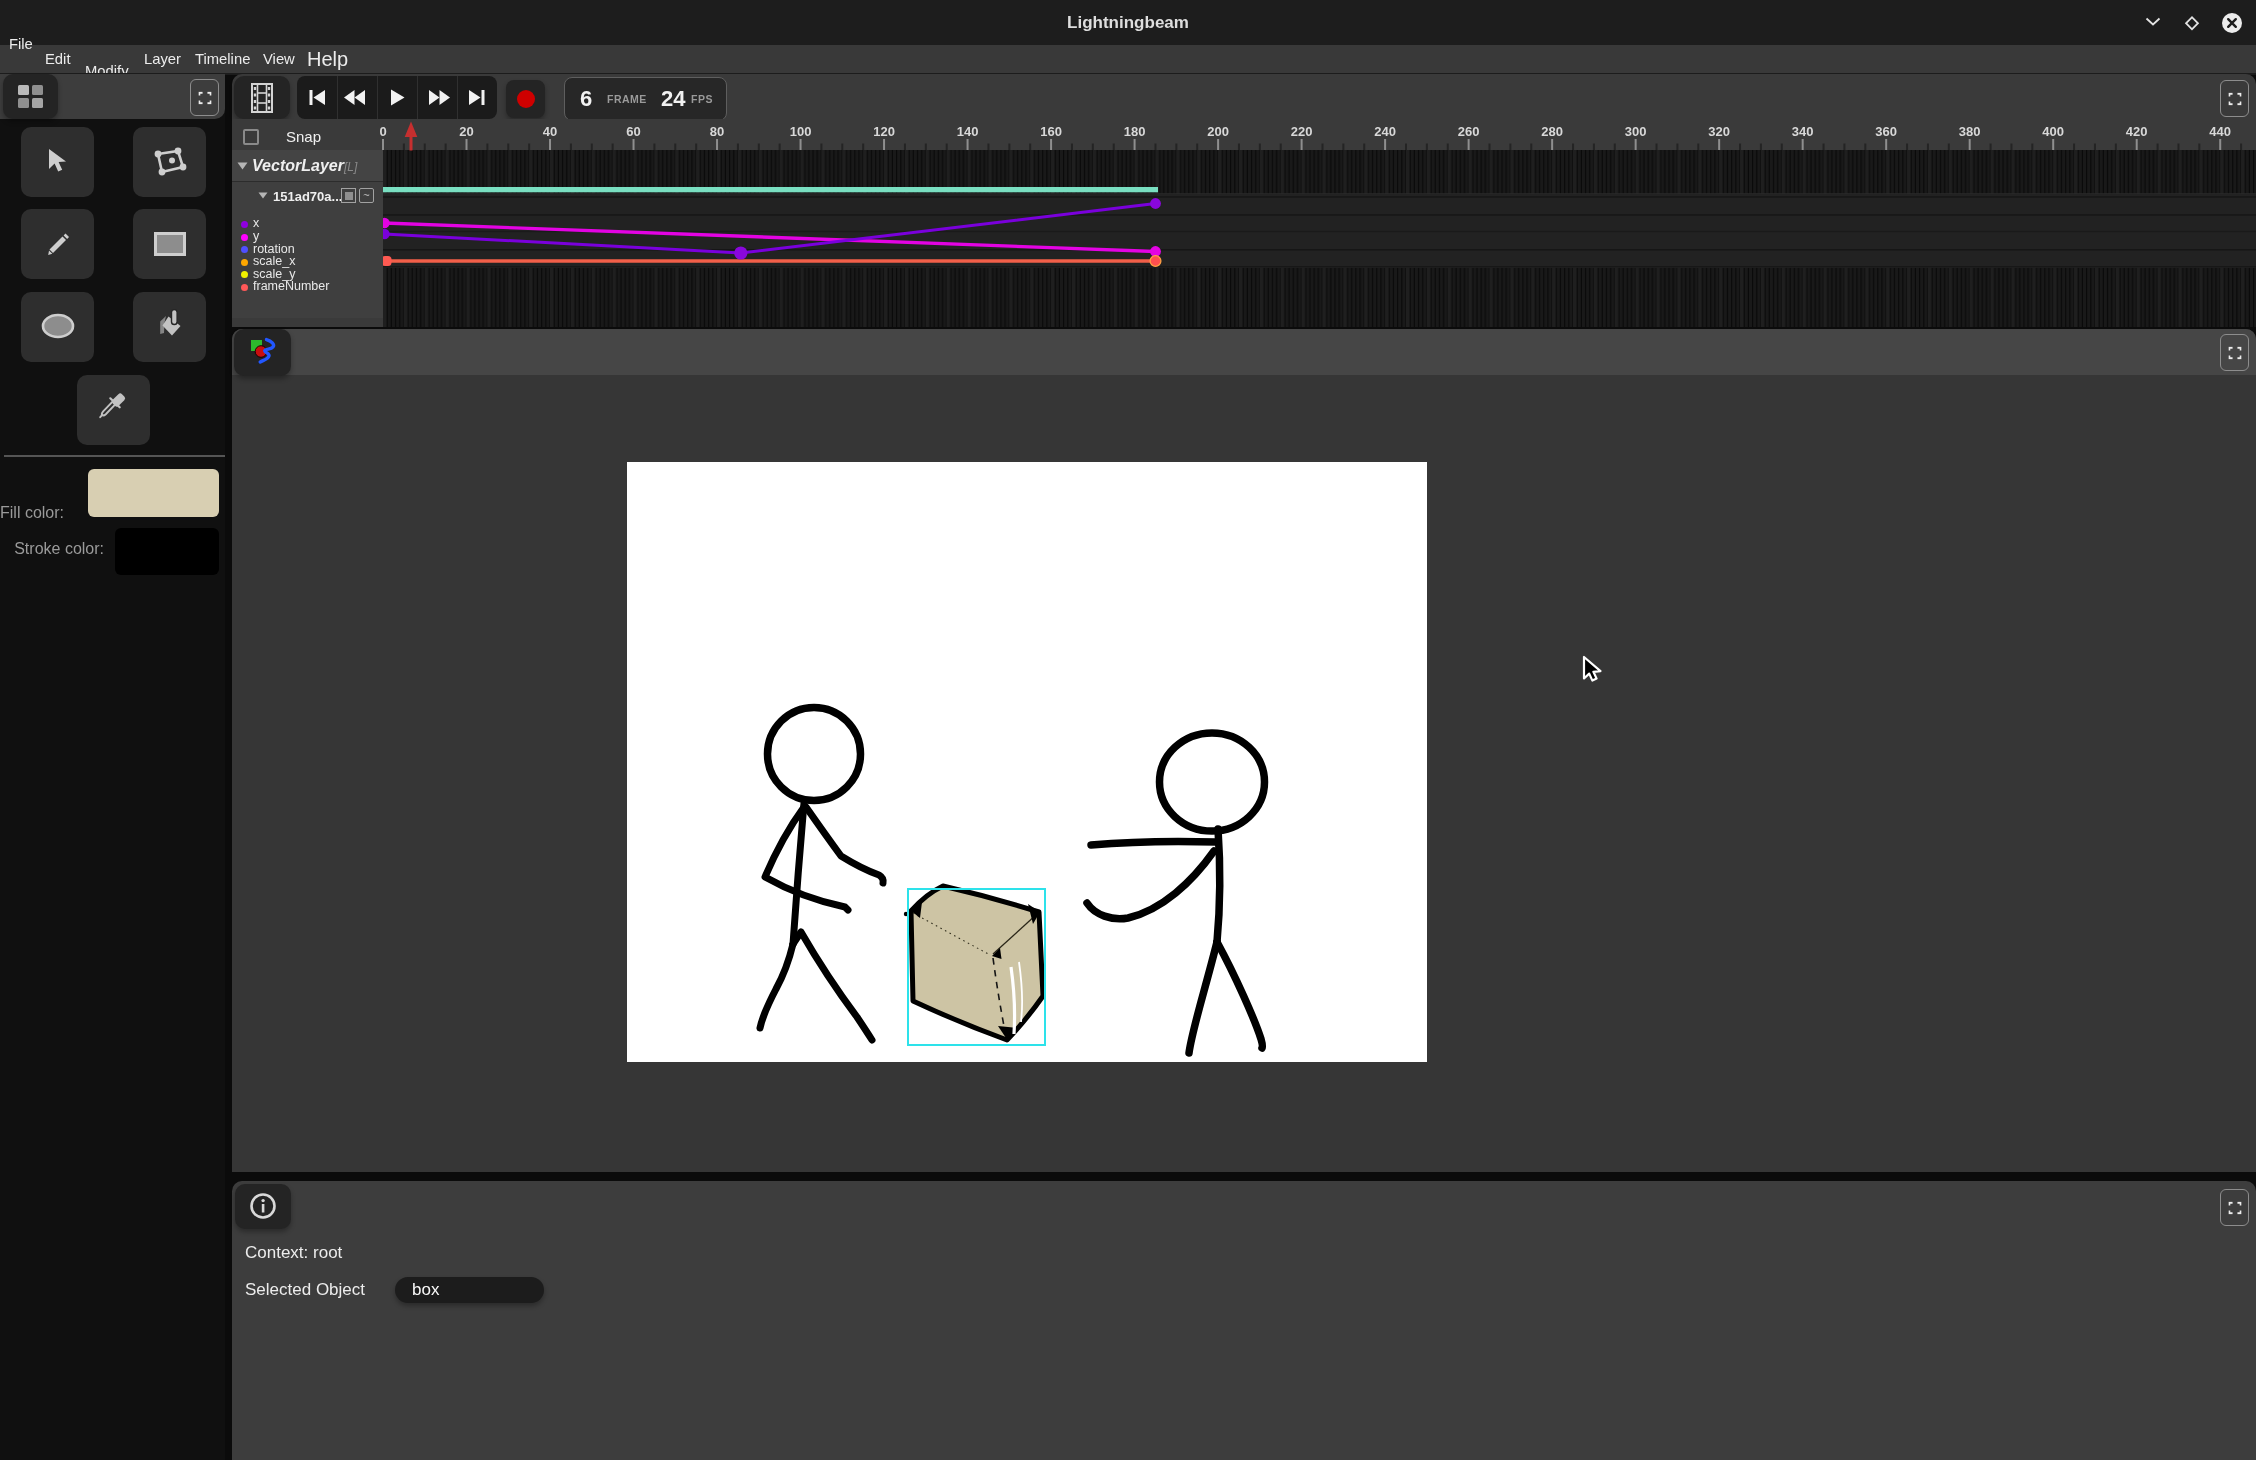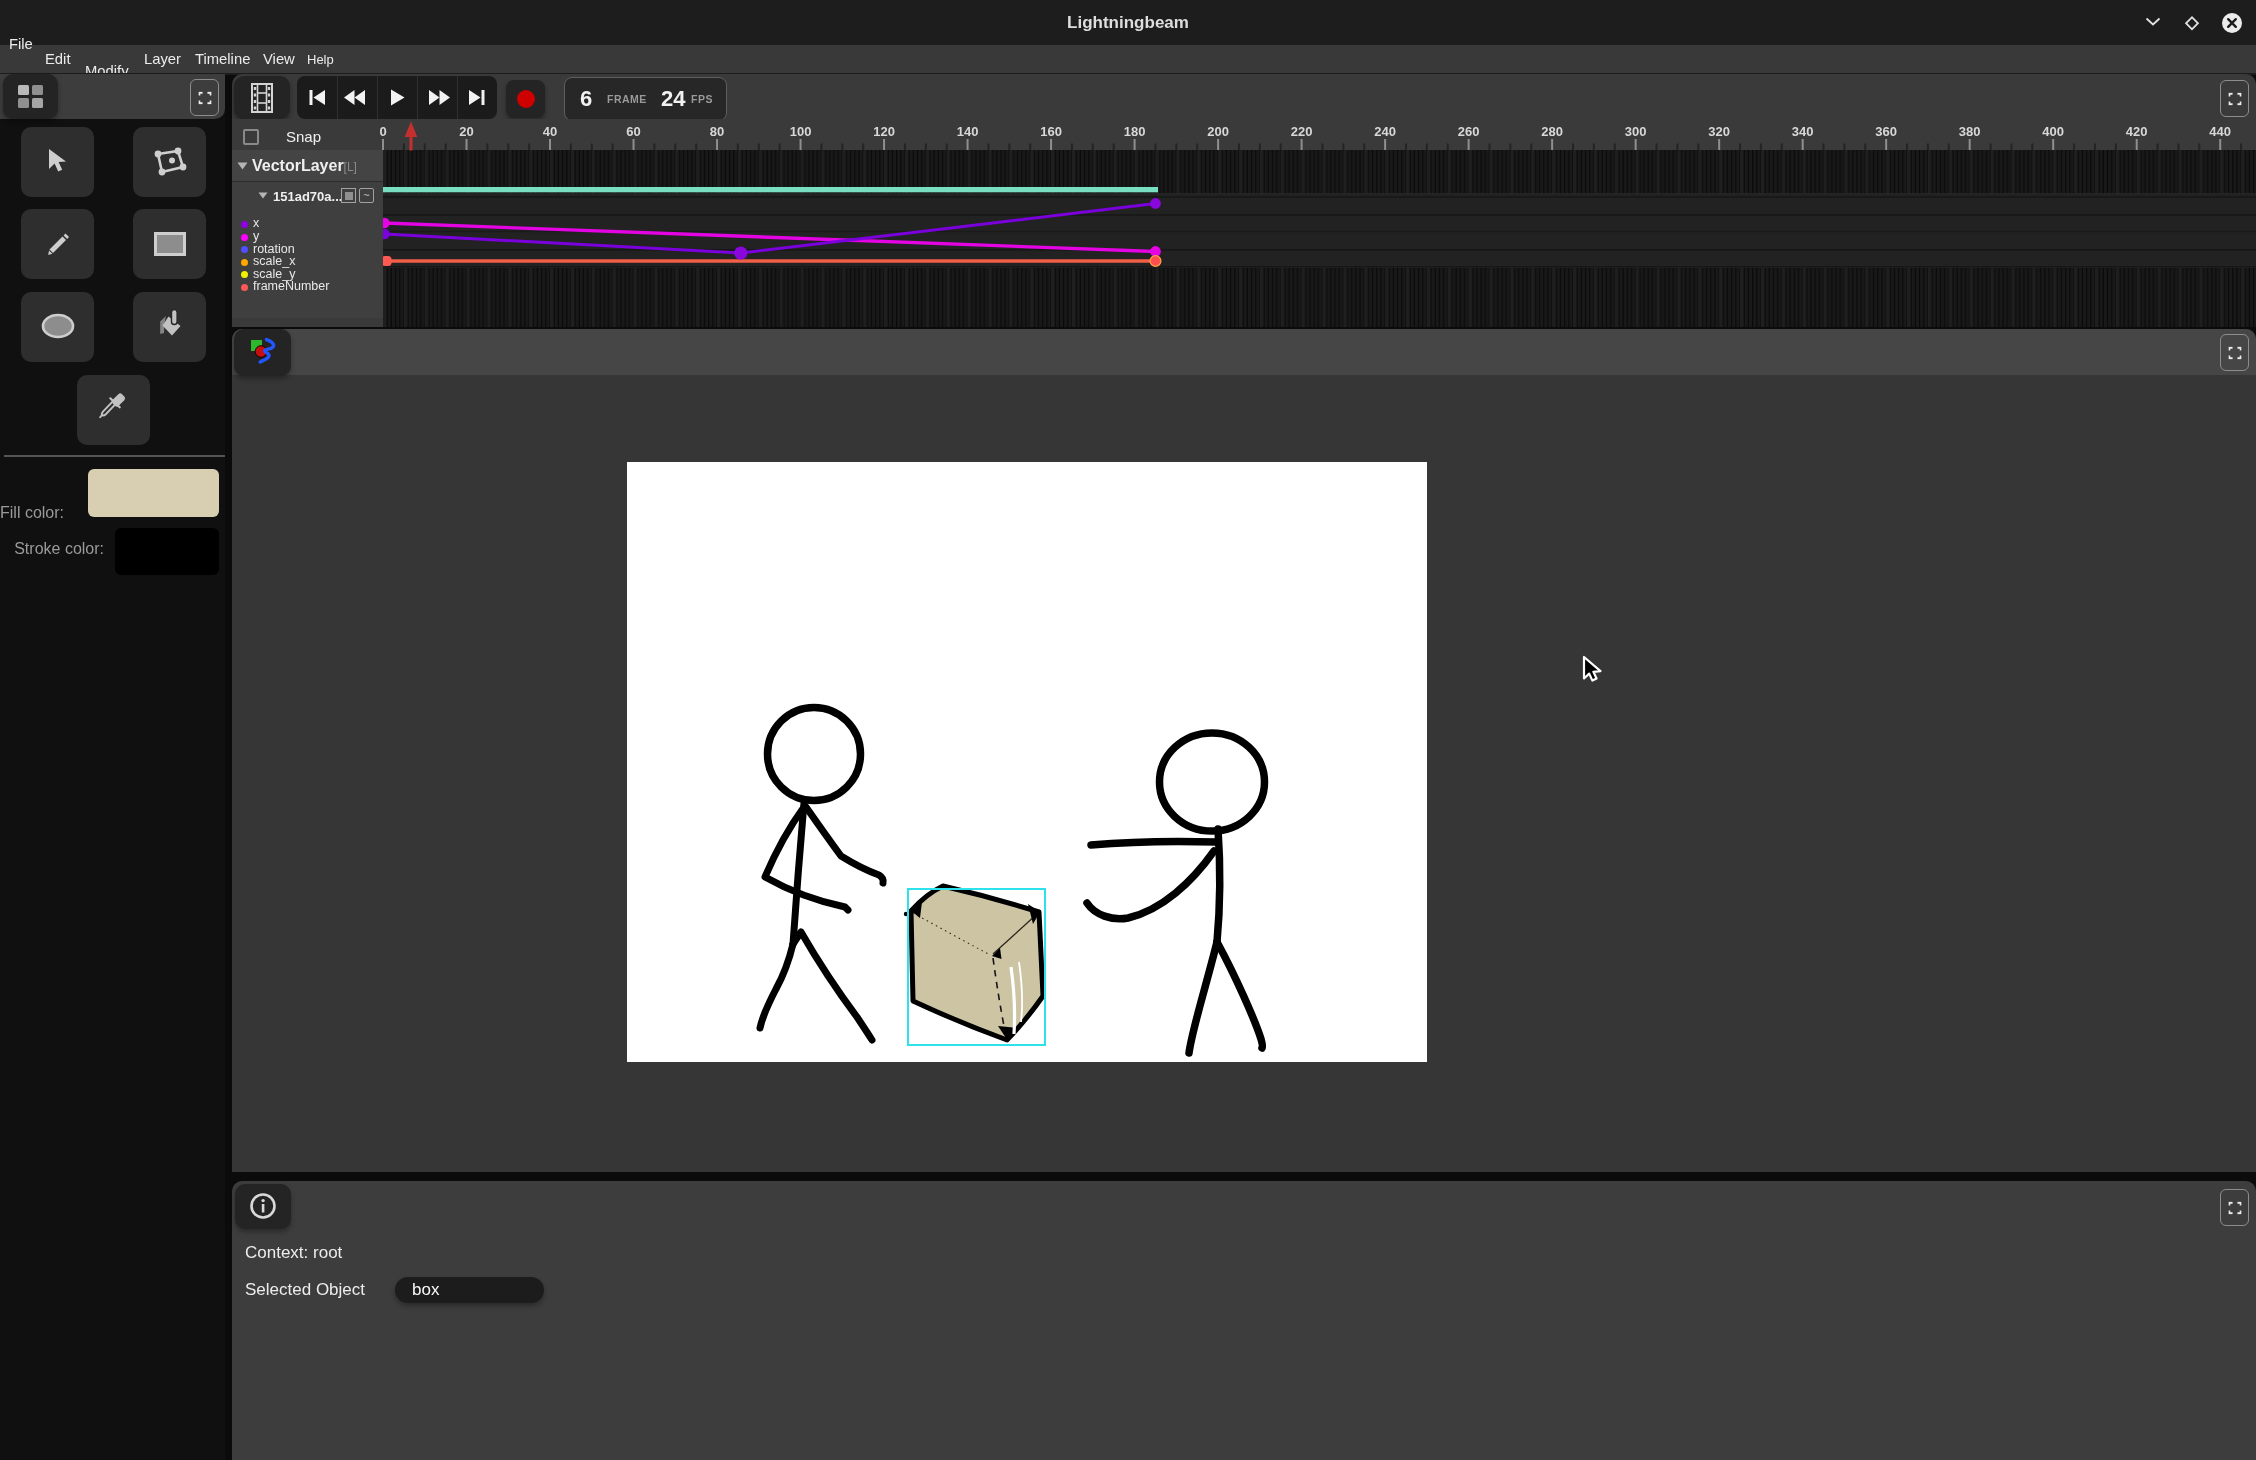--- a/index.html
+++ b/index.html
@@ -24,21 +24,21 @@
     <path d="M7.2 7.2 L14.8 14.8 M14.8 7.2 L7.2 14.8" stroke="#1d1d1d" stroke-width="2.4" stroke-linecap="round"></path>
   </svg>
 
 <div class="abs" style="left:0;top:45px;width:2256px;height:29px;background:#393939;"></div>
 <div class="abs" style="left:9px;top:30px;height:29px;line-height:29px;color:#ececec;font-size:14.8px;">File</div>
 <div class="abs" style="left:45px;top:45px;height:22px;line-height:29px;color:#ececec;font-size:14.8px;">Edit</div>
 <div class="abs" style="left:85px;top:45px;height:29px;line-height:29px;color:#ececec;font-size:14.8px;margin-top:12px;">Modify</div>
 <div class="abs" style="left:144px;top:45px;height:29px;line-height:29px;color:#ececec;font-size:14.8px;">Layer</div>
 <div class="abs" style="left:195px;top:45px;height:29px;line-height:29px;color:#ececec;font-size:14.8px;">Timeline</div>
 <div class="abs" style="left:263px;top:45px;height:29px;line-height:29px;color:#ececec;font-size:14.8px;">View</div>
-<div class="abs" style="left:307px;top:45px;height:40px;line-height:29px;color:#ececec;font-size:13px;">Help</div>
+<div class="abs" style="left:307px;top:45px;height:40px;line-height:29px;color:#ececec;font-size:20px;">Help</div>
 <div class="abs" style="left:0;top:73px;width:2256px;height:1.5px;background:#1c1c1c;"></div>
 <div class="abs" style="left:0;top:74px;width:225px;height:1386px;background:#101010;"></div>
 <div class="abs" style="left:0;top:74px;width:225px;height:45px;background:#3d3d3d;border-radius:0 0 10px 0;"></div>
 <div class="btn" style="left:3px;top:74px;width:55px;height:45px;"></div>
 <svg class="abs" style="left:17px;top:85px;" width="27" height="24" viewBox="0 0 27 24">
 <rect x="1" y="0" width="11" height="10" rx="1.5" fill="#b9b9b9"></rect>
 <rect x="15" y="0" width="11" height="10" rx="1.5" fill="#8f8f8f"></rect>
 <rect x="1" y="13" width="11" height="10" rx="1.5" fill="#8f8f8f"></rect>
 <rect x="15" y="13" width="11" height="10" rx="1.5" fill="#a5a5a5"></rect>
 </svg>
@@ -288,21 +288,21 @@
     <rect x="409.5" y="134" width="3" height="16.5" fill="#c62f2f"></rect>
   </svg>
 <div class="abs" style="left:243px;top:129px;width:16px;height:16px;border:2px solid #8a8a8a;border-radius:2px;"></div>
 <div class="abs" style="left:266px;top:128px;color:#f0f0f0;font-size:15px;margin-left:20px;">Snap</div>
 <div class="abs" style="left:232px;top:150px;width:151px;height:168px;background:#3f3f3f;"></div>
 <div class="abs" style="left:232px;top:150px;width:151px;height:31px;background:#444444;"></div>
 <div class="abs" style="left:232px;top:180.5px;width:151px;height:1.5px;background:#2c2c2c;"></div>
 <svg class="abs" style="left:237px;top:162px;" width="11" height="8" viewBox="0 0 11 8">
     <path d="M0.5 0.5 L10.5 0.5 L5.5 7.5 Z" fill="#b5b5b5"></path>
   </svg>
-<div class="abs" style="left:252px;top:157px;color:#efefef;font-size:16px;font-weight:bold;">VectorLayer<span style="color:#8a8a8a;font-size:12px;font-weight:normal;">[L]</span></div>
+<div class="abs" style="left:252px;top:157px;color:#efefef;font-size:16px;font-weight:bold;font-style:italic;">VectorLayer<span style="color:#8a8a8a;font-size:12px;font-weight:normal;">[L]</span></div>
 <svg class="abs" style="left:258px;top:192px;" width="10" height="7" viewBox="0 0 10 7">
     <path d="M0.5 0.5 L9.5 0.5 L5 6.5 Z" fill="#b5b5b5"></path>
   </svg>
 <div class="abs" style="left:273px;top:189px;color:#efefef;font-size:13px;font-weight:bold;">151ad70a...</div>
 <div class="abs" style="left:341px;top:188px;width:15px;height:15px;border:1.5px solid #a2a2a2;background:#3f3f3f;"></div>
 <div class="abs" style="left:344.5px;top:191.5px;width:8px;height:8px;background:#8f8f8f;"></div>
 <div class="abs" style="left:359px;top:188px;width:15px;height:15px;border:1.5px solid #a2a2a2;border-radius:2px;color:#c5c5c5;font-size:11px;text-align:center;line-height:13px;">~</div>
 <div class="abs" style="left:241px;top:220.5px;width:7px;height:7px;border-radius:50%;background:#8f00e0;"></div>
 <div class="abs" style="left:253px;top:216px;color:#e8e8e8;font-size:12.5px;">x</div>
 <div class="abs" style="left:241px;top:233.5px;width:7px;height:7px;border-radius:50%;background:#ff00ff;"></div>

